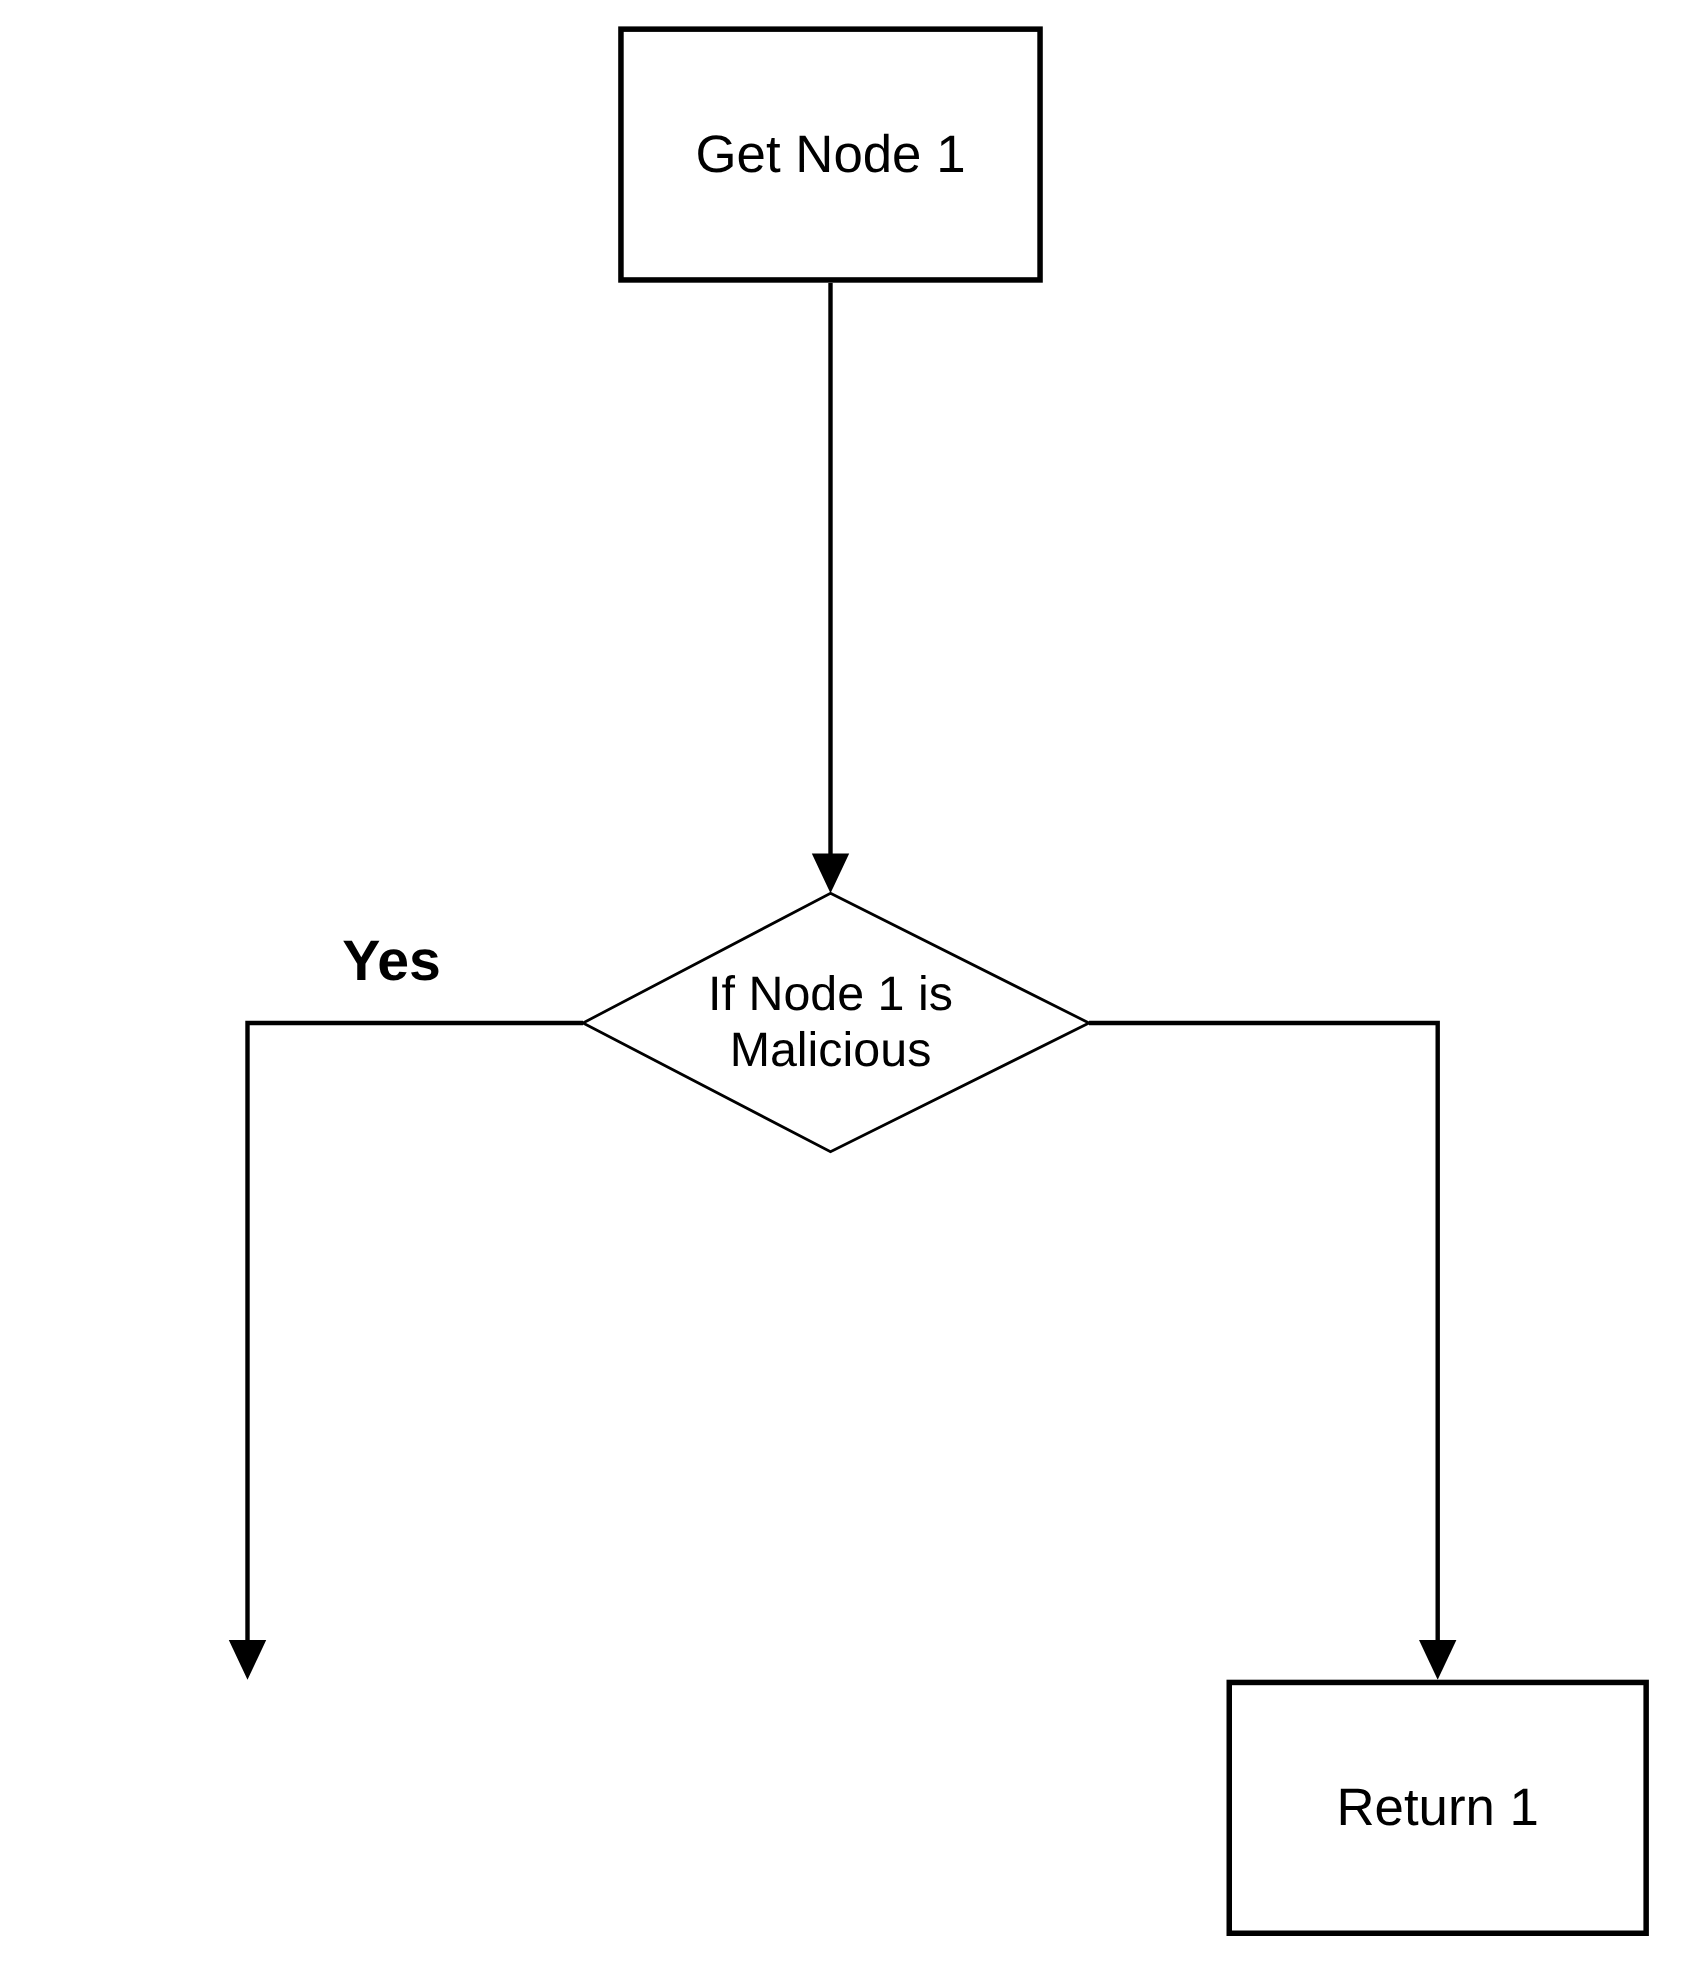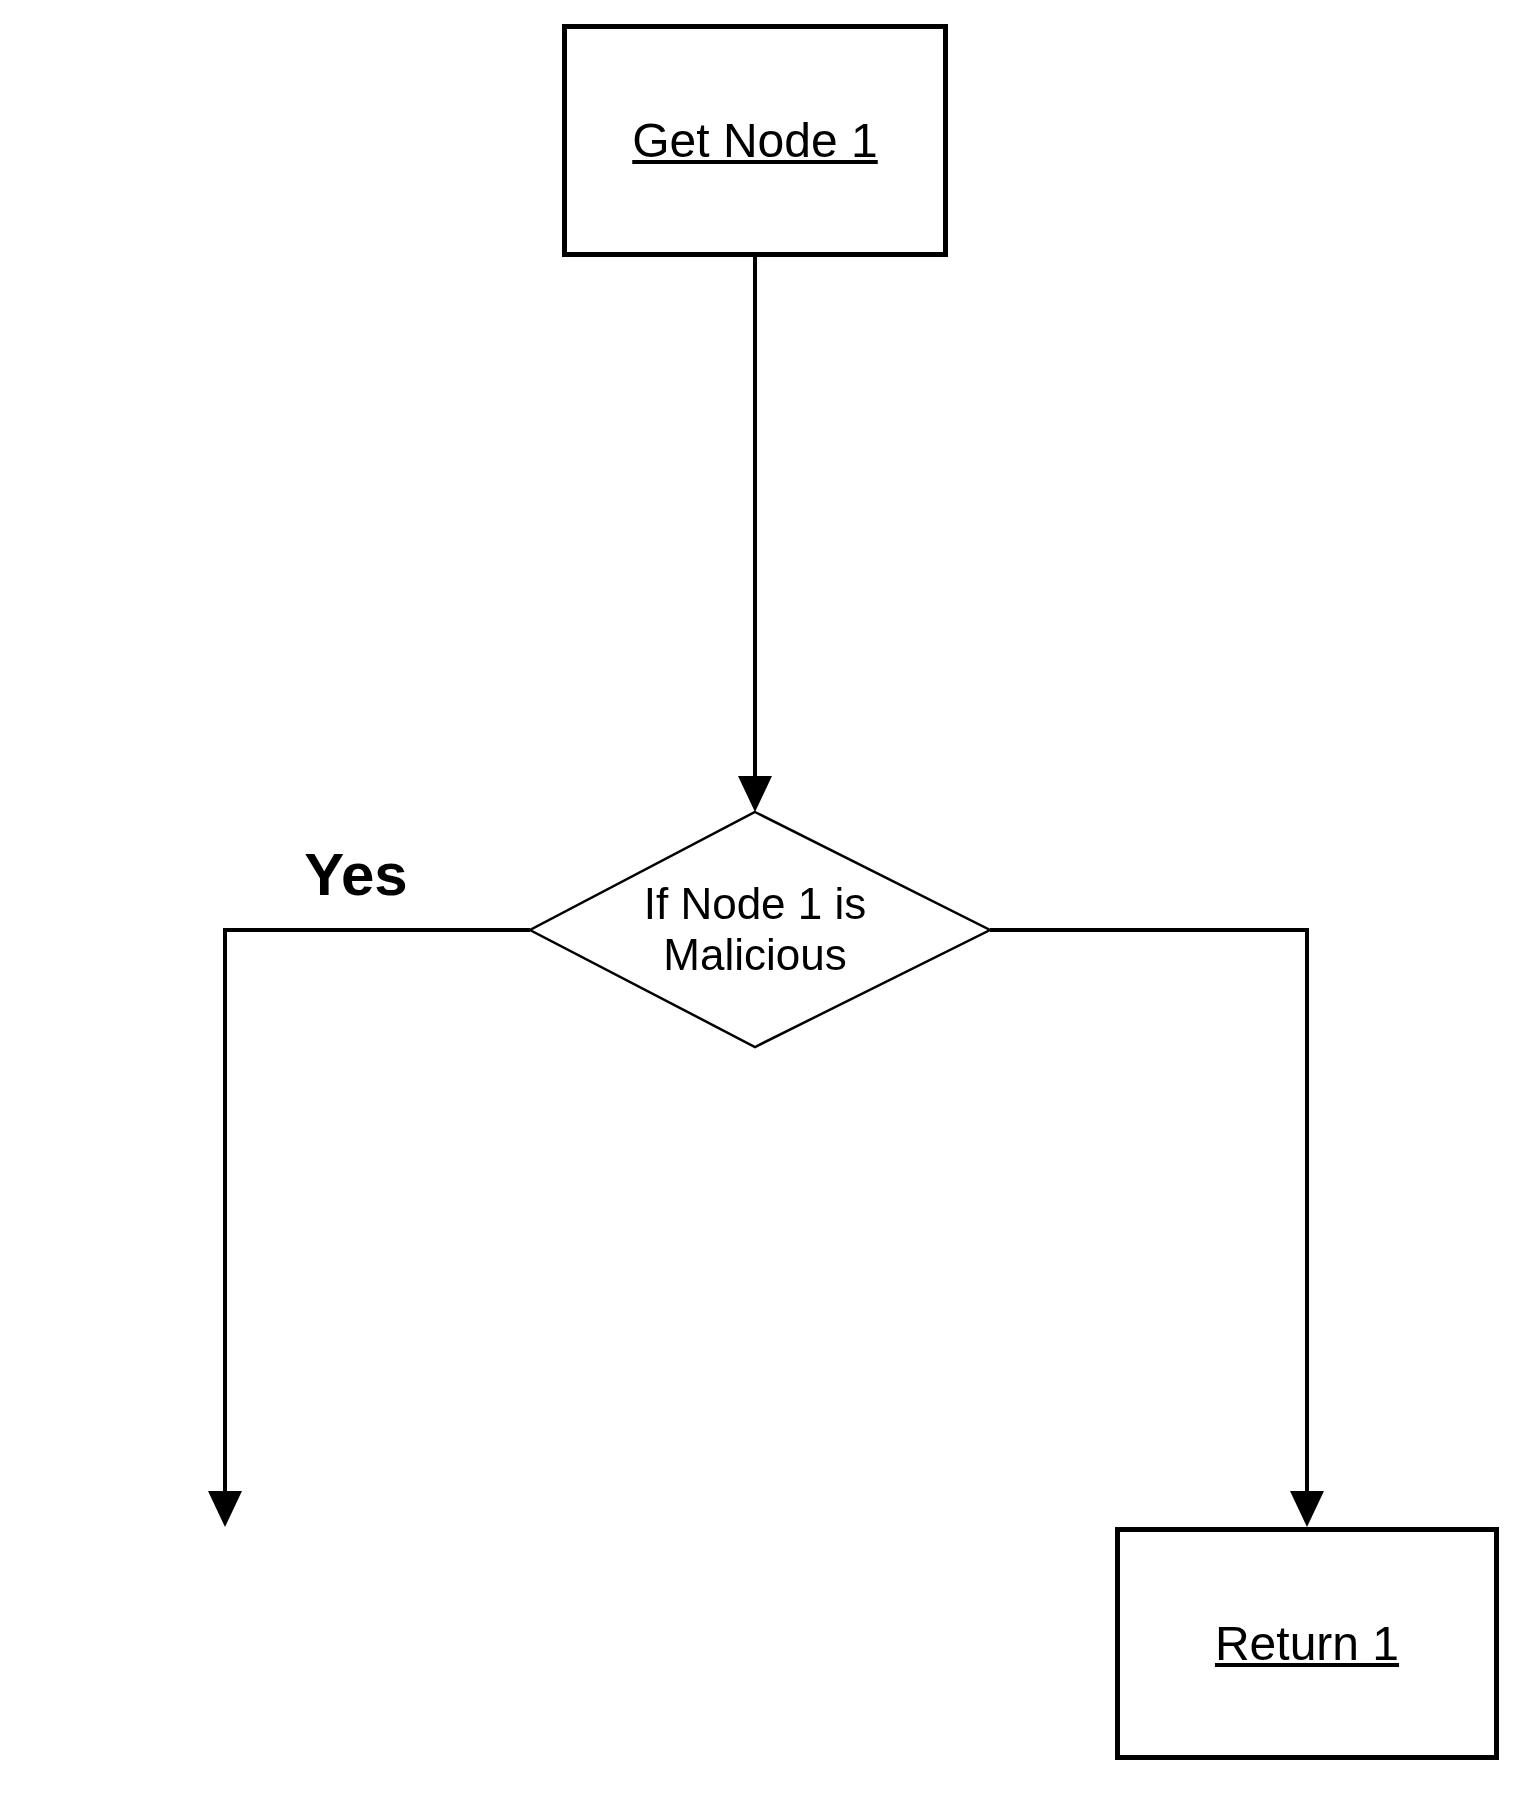--- a/index.html
+++ b/index.html
@@ -42,21 +42,20 @@
     position: absolute;
     box-sizing: border-box;
     border: 5px solid #000000;
     background: #ffffff;
     display: flex;
     align-items: center;
     justify-content: center;
     font-size: 48px;
     line-height: 1.15;
     text-align: center;
-    text-decoration: underline;
   }
   .node-rect.start  { left: 562px;  top: 24px;   width: 386px; height: 233px; }
   .node-rect.ret1   { left: 32px;   top: 1527px; width: 385px; height: 233px; }
   .node-rect.ret0   { left: 1115px; top: 1527px; width: 384px; height: 233px; }
   .diamond-label {
     position: absolute;
     left: 555px;
     top: 868px;
     width: 400px;
     height: 124px;
@@ -68,21 +67,21 @@
     line-height: 1.15;
     white-space: pre-line;
   }
   .edge-label {
     position: absolute;
     width: 200px;
     height: 58px;
     display: flex;
     align-items: center;
     justify-content: center;
-    font-size: 60px;
+    font-size: 52px;
     font-weight: bold;
     text-align: center;
   }
   .edge-label.yes { left: 256px;  top: 845px; }
   .edge-label.no  { left: 1076px; top: 854px; }
 </style>
 </head>
 <body>
 
 <div class="canvas">

